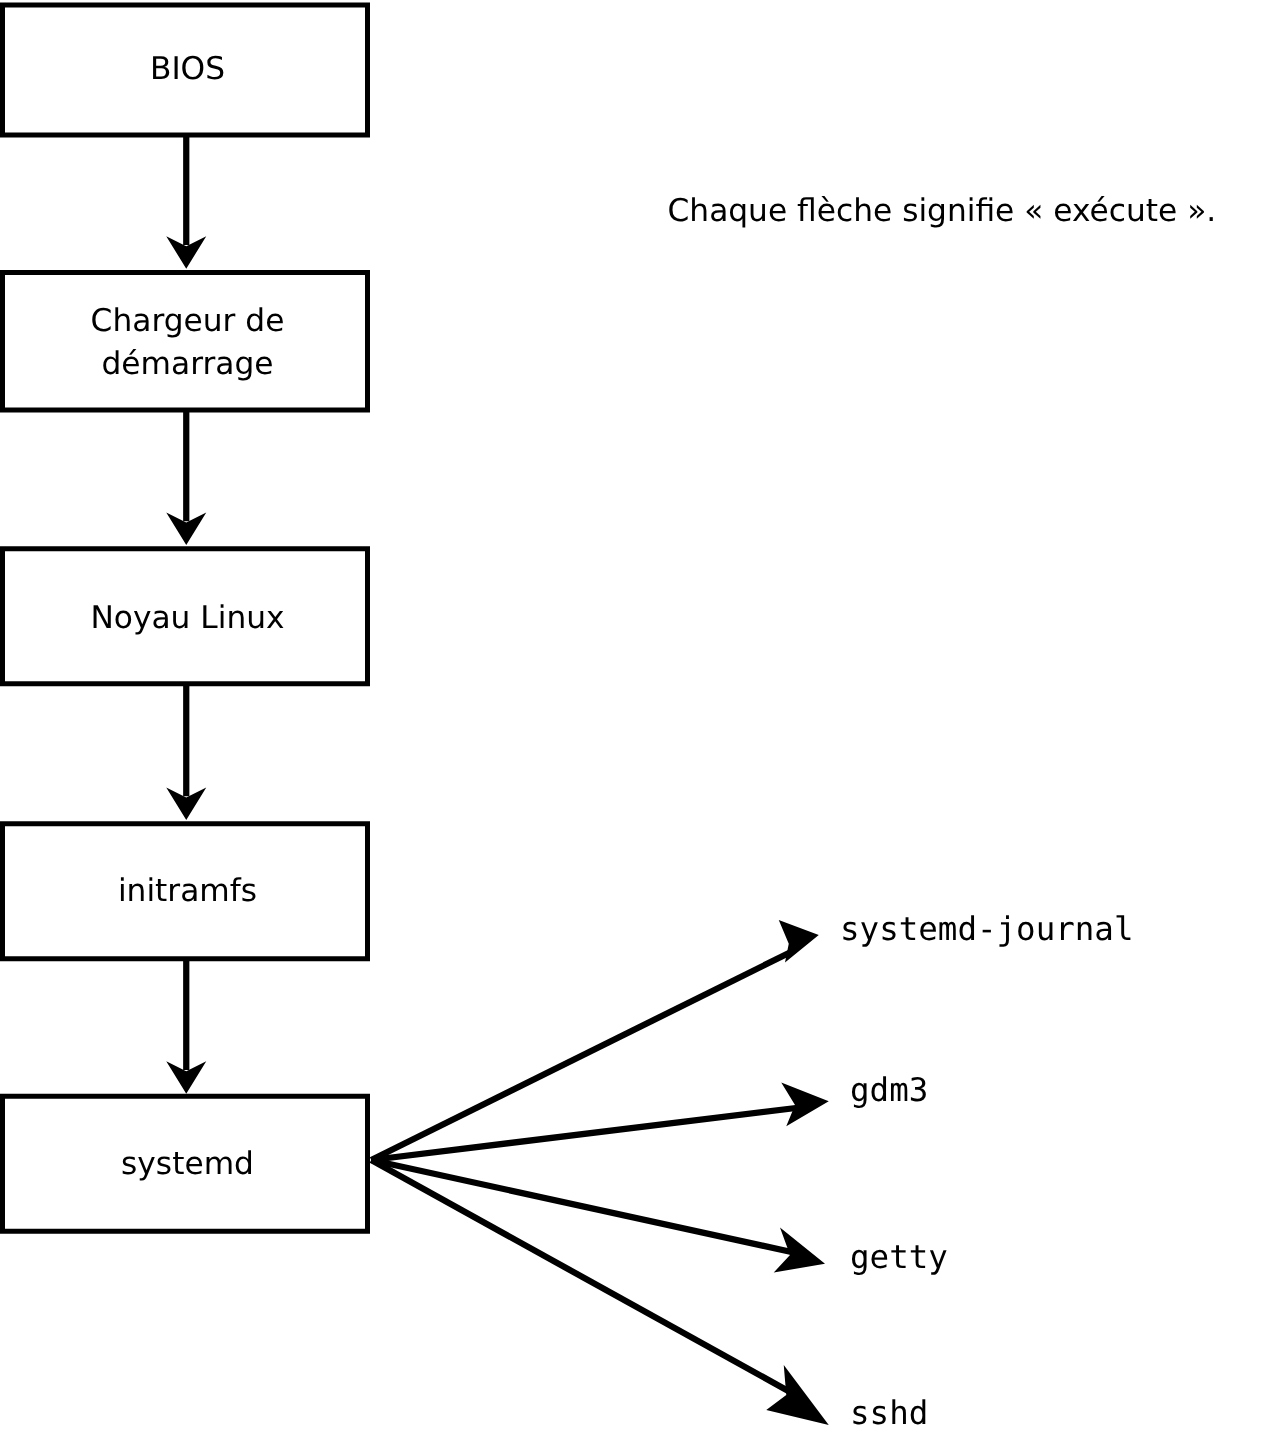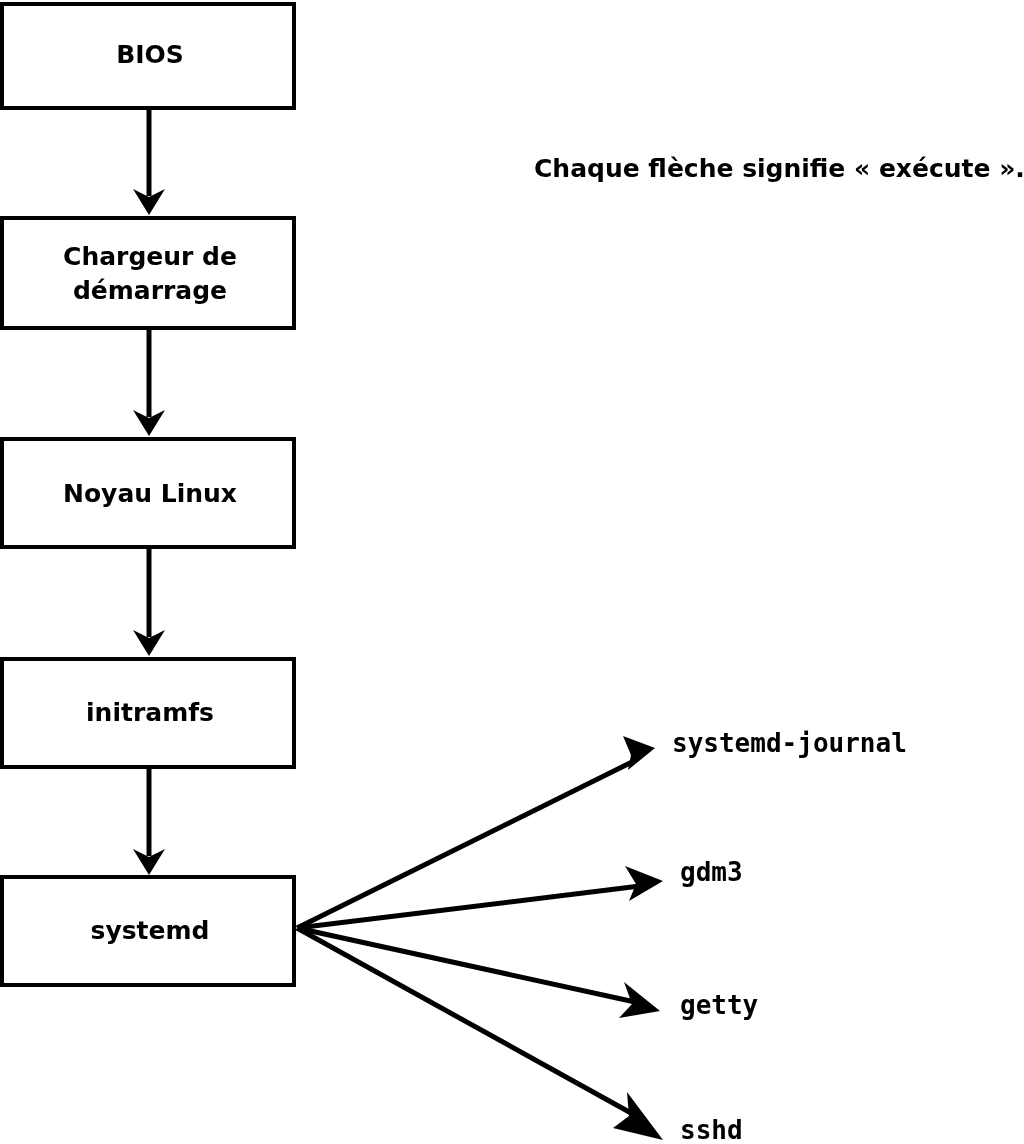--- a/index.html
+++ b/index.html
@@ -14,21 +14,20 @@
     position: relative;
     overflow: hidden;
     font-family: "DejaVu Sans", sans-serif;
   }
   #diagram-root {
     position: absolute;
     left: 0;
     top: 0;
     width: 1024px;
     height: 1144px;
-    font-weight: bold;
   }
   svg.diagram-canvas {
     display: block;
     width: 1024px;
     height: 1144px;
   }
   .node-box {
     fill: #ffffff;
     stroke: #000000;
     stroke-width: 4;

